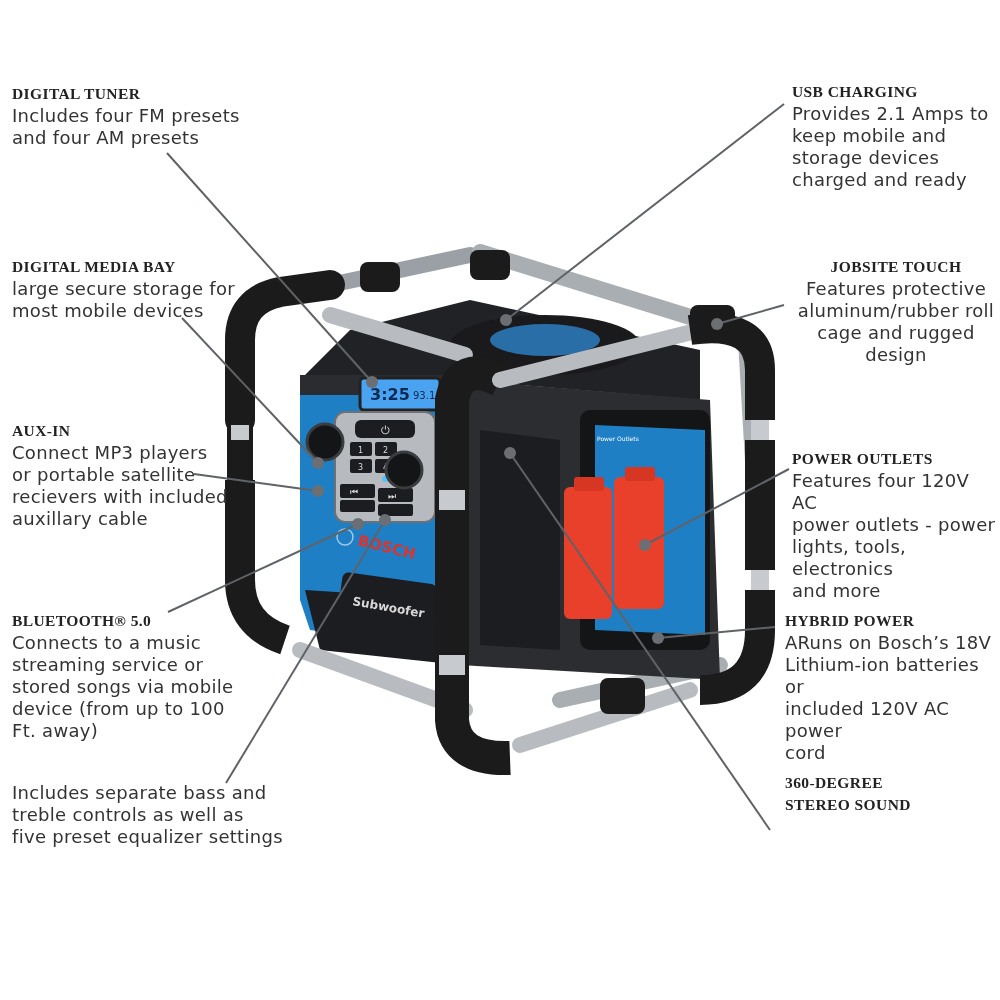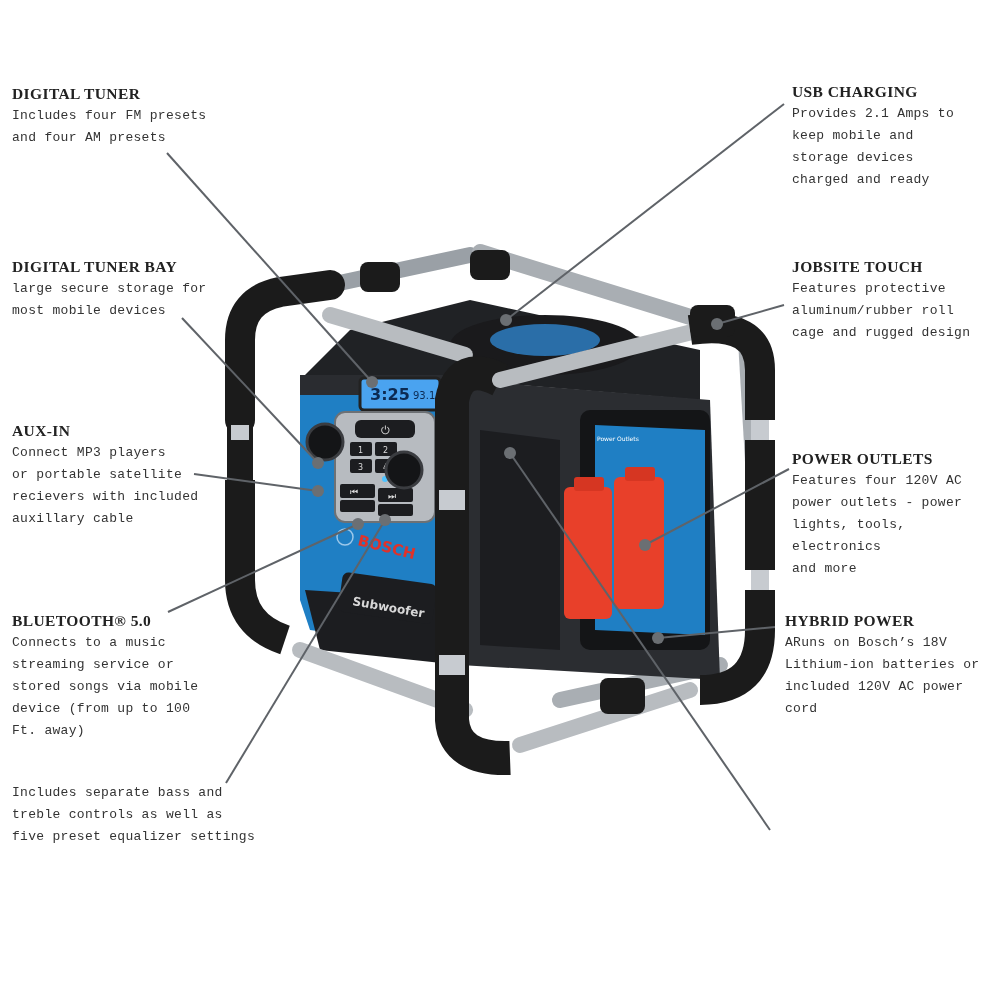--- a/index.html
+++ b/index.html
@@ -1,19 +1,19 @@
 <!DOCTYPE html>
 <html><head>
 <meta charset="utf-8">
 <style>
   html,body{margin:0;padding:0;background:#ffffff;}
   body{width:1000px;height:1000px;position:relative;overflow:hidden;font-family:"DejaVu Sans","Liberation Sans",sans-serif;color:#2b2b2b;}
   .callout{position:absolute;}
   .callout .title{font-weight:bold;font-size:15.5px;letter-spacing:0.4px;line-height:22px;color:#222;white-space:pre-line;font-family:Liberation Serif, serif;}
-  .callout .desc{font-size:13px;line-height:22px;color:#333;letter-spacing:0.3px;white-space:pre-line;font-family:Liberation Mono, monospace;}
+  .callout .desc{font-size:18px;line-height:22px;color:#333;letter-spacing:0.3px;white-space:pre-line;}
   svg.product{position:absolute;left:0;top:0;}
   .svgtext{font-family:"DejaVu Sans","Liberation Sans",sans-serif;}
 </style>
 </head>
 <body>
 
 <svg class="product" width="1000" height="1000" viewBox="0 0 1000 1000">
 
   <g>
     <line x1="330" y1="285" x2="470" y2="255" stroke="#9aa0a6" stroke-width="16" stroke-linecap="round"></line>
@@ -137,21 +137,21 @@
     <circle cx="510" cy="453" r="6"></circle>
   </g>
 </svg>
 
 <div class="callout" style="left:12px;top:83px;">
   <div class="title">DIGITAL TUNER</div>
   <div class="desc">Includes four FM presets
 and four AM presets</div>
 </div>
 <div class="callout" style="left:12px;top:256px;">
-  <div class="title">DIGITAL TUNER BAY</div>
+  <div class="title">DIGITAL MEDIA BAY</div>
   <div class="desc">large secure storage for
 most mobile devices</div>
 </div>
 <div class="callout" style="left:12px;top:420px;">
   <div class="title">AUX-IN</div>
   <div class="desc">Connect MP3 players
 or portable satellite
 recievers with included
 auxillary cable</div>
 </div>
@@ -169,34 +169,36 @@
 five preset equalizer settings</div>
 </div>
 
 <div class="callout" style="left:792px;top:81px;">
   <div class="title">USB CHARGING</div>
   <div class="desc">Provides 2.1 Amps to
 keep mobile and
 storage devices
 charged and ready</div>
 </div>
-<div class="callout" style="left:792px;top:256px;">
+<div class="callout" style="left:792px;top:256px;text-align:center;">
   <div class="title">JOBSITE TOUCH</div>
   <div class="desc">Features protective
 aluminum/rubber roll
 cage and rugged design</div>
 </div>
 <div class="callout" style="left:792px;top:448px;">
   <div class="title">POWER OUTLETS</div>
   <div class="desc">Features four 120V AC
 power outlets - power
 lights, tools, electronics
 and more</div>
 </div>
 <div class="callout" style="left:785px;top:610px;">
   <div class="title">HYBRID POWER</div>
   <div class="desc">ARuns on Bosch’s 18V
 Lithium-ion batteries or
 included 120V AC power
 cord</div>
 </div>
 <div class="callout" style="left:785px;top:772px;">
+  <div class="title">360-DEGREE
+STEREO SOUND</div>
 </div>
 
 </body></html>

